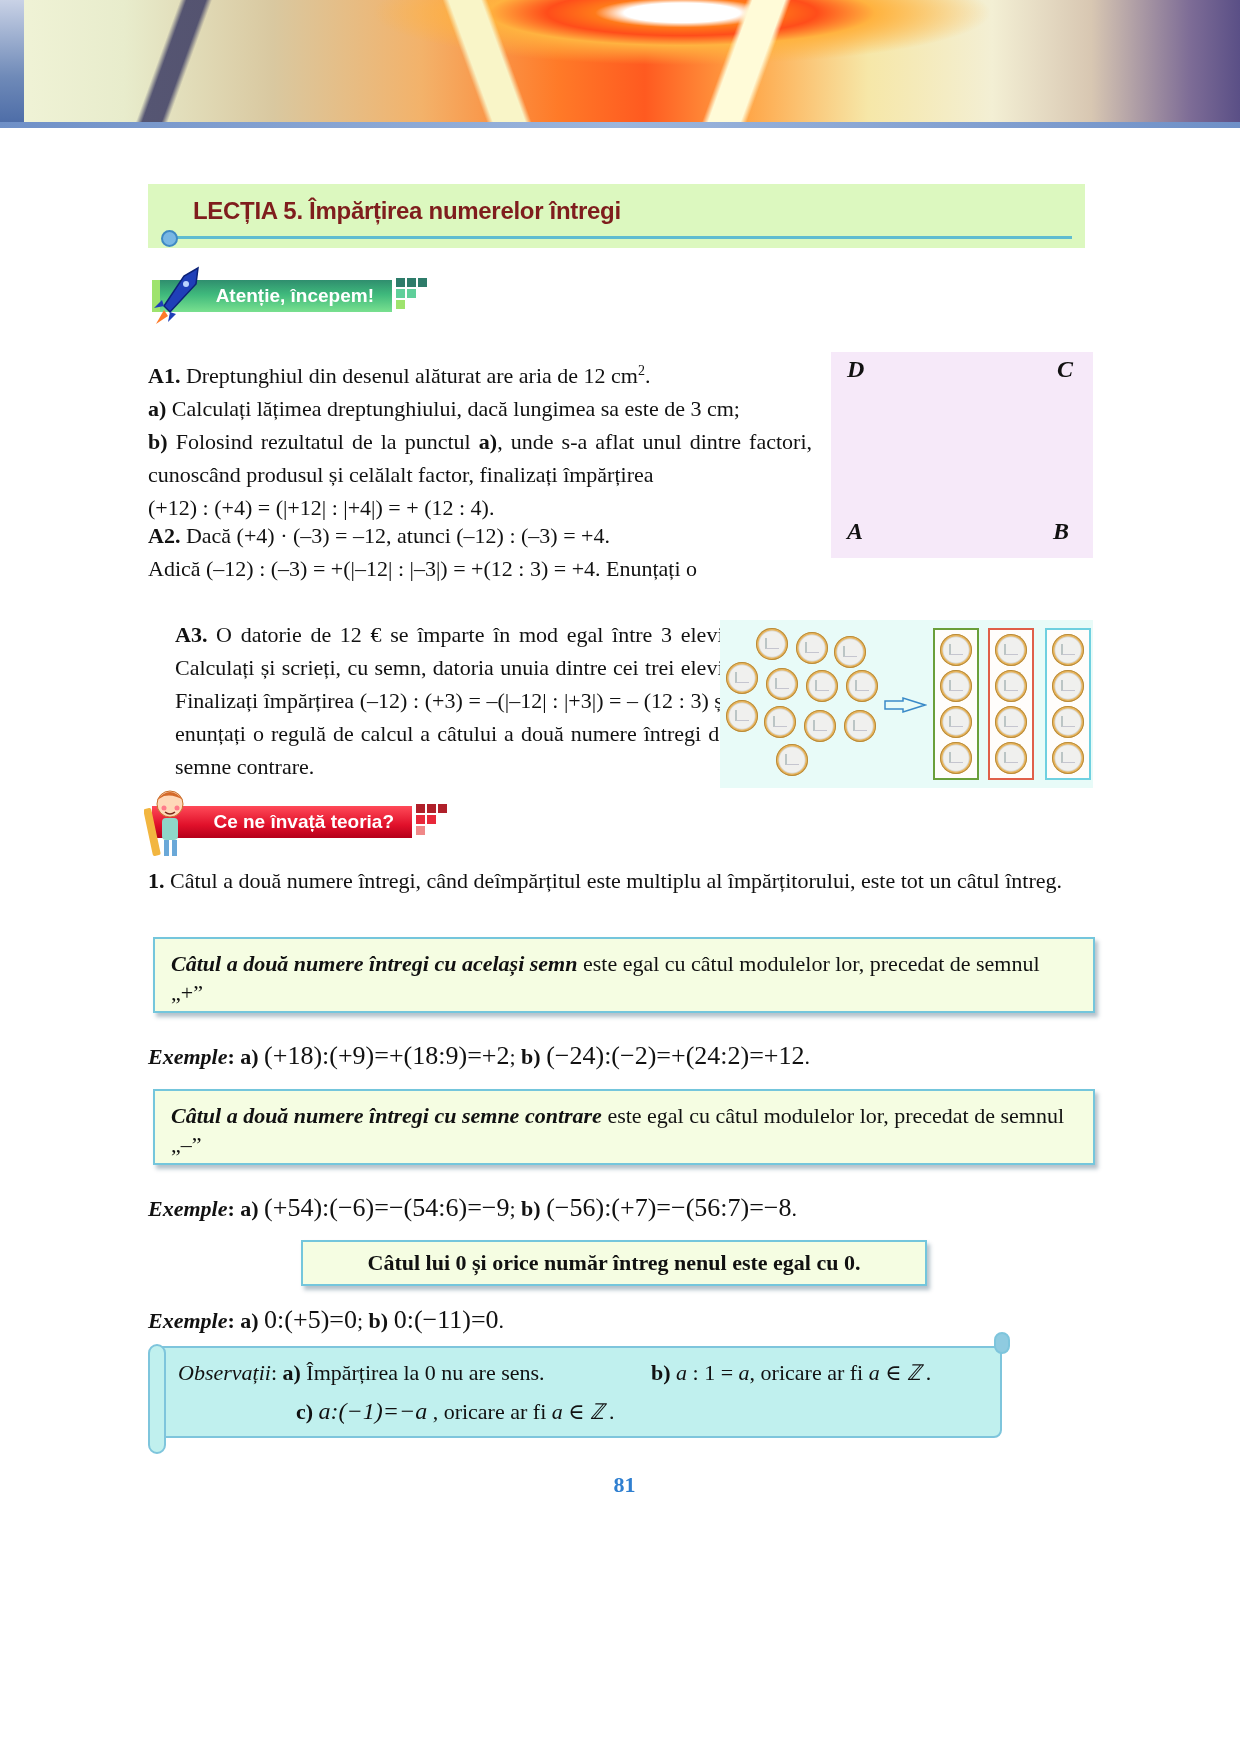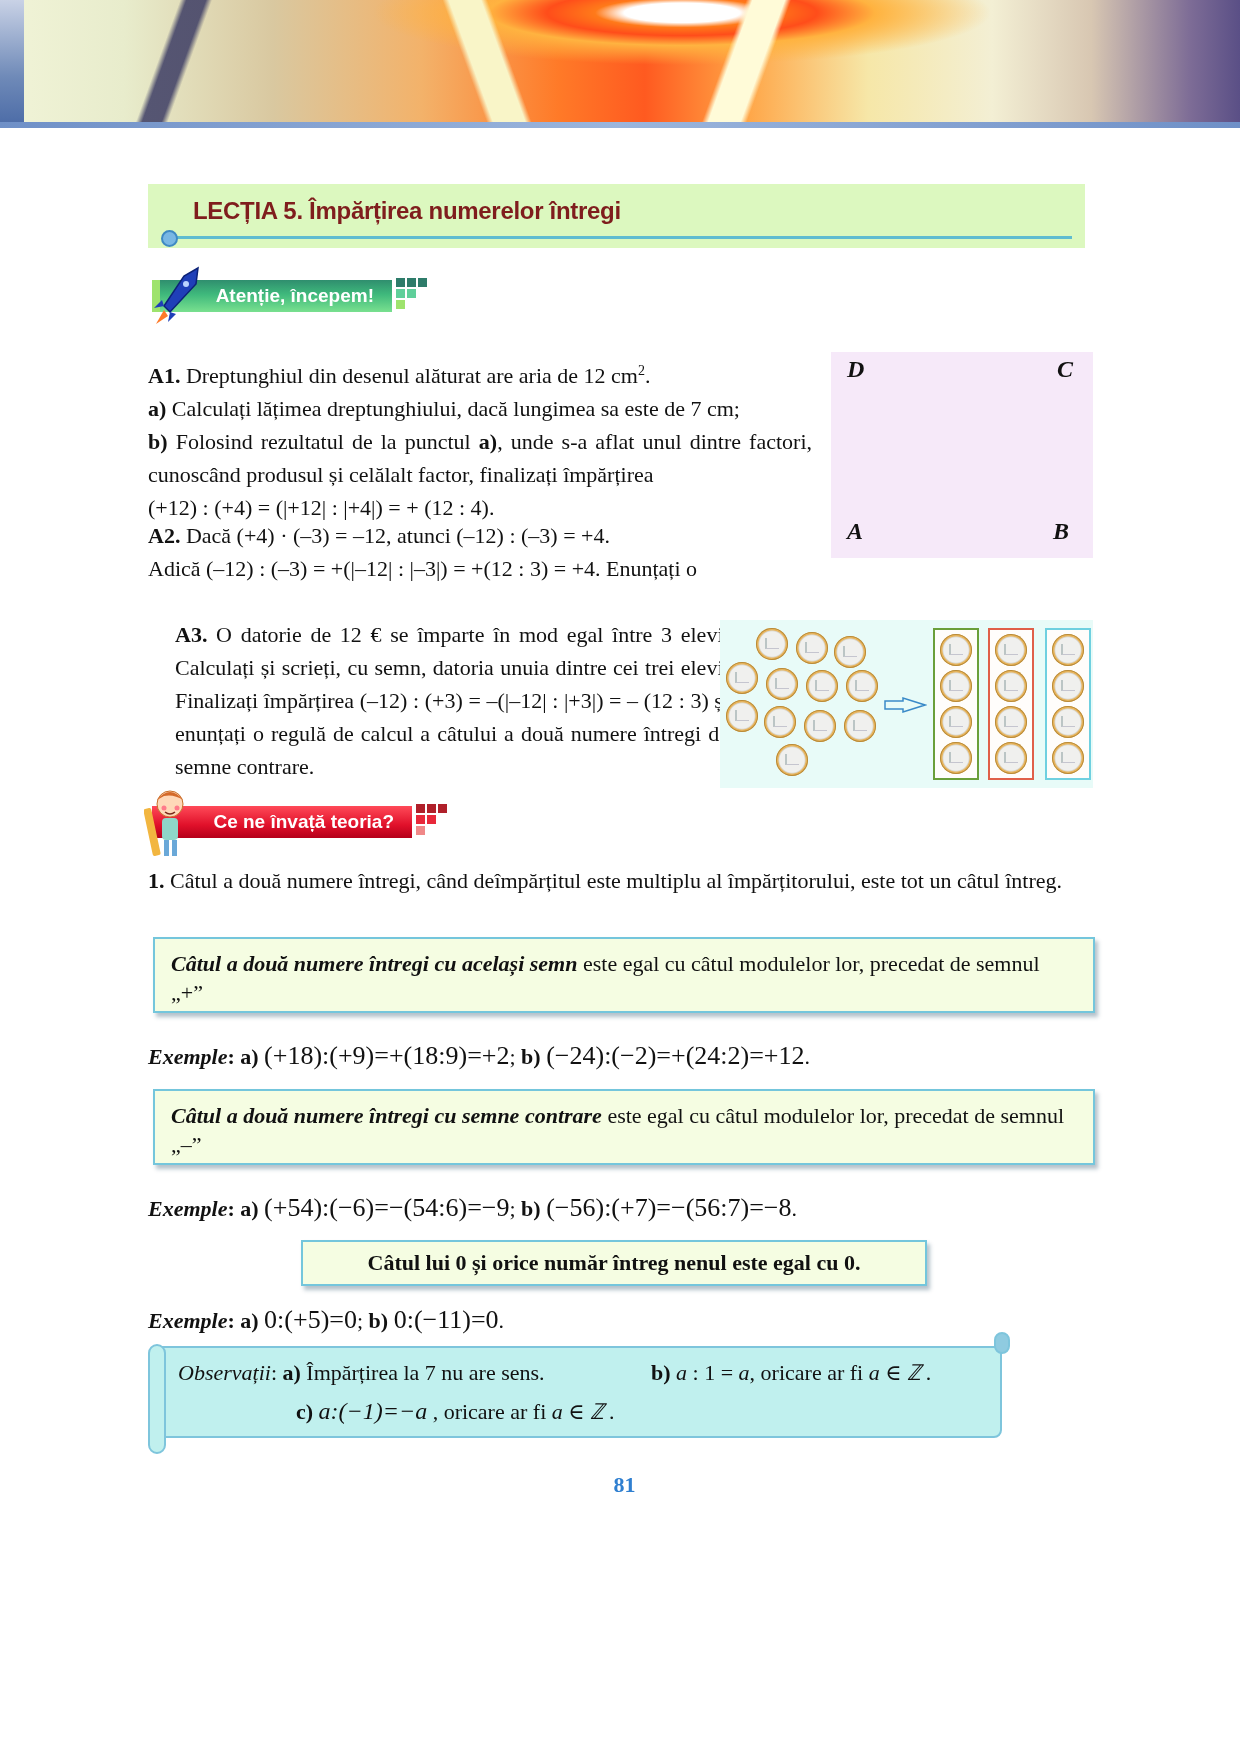--- a/index.html
+++ b/index.html
@@ -102,21 +102,21 @@
     <span style="left:11px;top:0;background:#2e7c6a"></span>
     <span style="left:22px;top:0;background:#2e7c6a"></span>
     <span style="left:0;top:11px;background:#5fcf9a"></span>
     <span style="left:11px;top:11px;background:#5fcf9a"></span>
     <span style="left:0;top:22px;background:#9ee36d"></span>
   </div>
 </div>
 
 <div class="para justify" style="left:148px; top:354px; width:664px;">
   <b>A1.</b><span> Dreptunghiul din desenul alăturat are aria de 12 cm</span><sup style="font-size:14px">2</sup><span>.</span><br>
-  <b>a)</b><span> Calculați lățimea dreptunghiului, dacă lungimea sa este de 7 cm;</span><br>
+  <b>a)</b><span> Calculați lățimea dreptunghiului, dacă lungimea sa este de 3 cm;</span><br>
   <b>b)</b><span> Folosind rezultatul de la punctul </span><b>a)</b><span>, unde s-a aflat unul dintre factori, cunoscând produsul și celălalt factor, finalizați împărțirea</span><br>
   <span>(+12) : (+4) = (|+12| : |+4|) = + (12 : 4).</span>
 </div>
 
 <div class="rect-fig">
   <span class="v" style="left:16px; top:4px;">D</span>
   <span class="v" style="left:226px; top:4px;">C</span>
   <span class="v" style="left:16px; top:166px;">A</span>
   <span class="v" style="left:222px; top:166px;">B</span>
 </div>
@@ -231,21 +231,21 @@
   <span class="big">0:(+5)=0</span>;
   <b>b)</b>
   <span class="big">0:(−11)=0</span><span>.</span>
 </div>
 
 <div class="scroll">
   <div class="body"></div>
   <div class="curl-left"></div>
   <div class="curl-right"></div>
   <div class="line" style="left:30px; top:18px;">
-    <i>Observații</i>: <b>a)</b><span> Împărțirea la 7 nu are sens.</span>
+    <i>Observații</i>: <b>a)</b><span> Împărțirea la 0 nu are sens.</span>
   </div>
   <div class="line" style="left:503px; top:18px;">
     <b>b)</b> <i>a</i><span> : 1 = </span><i>a</i><span>, oricare ar fi </span><i>a ∈ ℤ .</i>
   </div>
   <div class="line" style="left:148px; top:56px;">
     <b>c)</b> <i style="font-size:24px">a:(−1)=−a</i><span> , oricare ar fi </span><i>a ∈ ℤ .</i>
   </div>
 </div>
 
 <div class="page-num">81</div>

